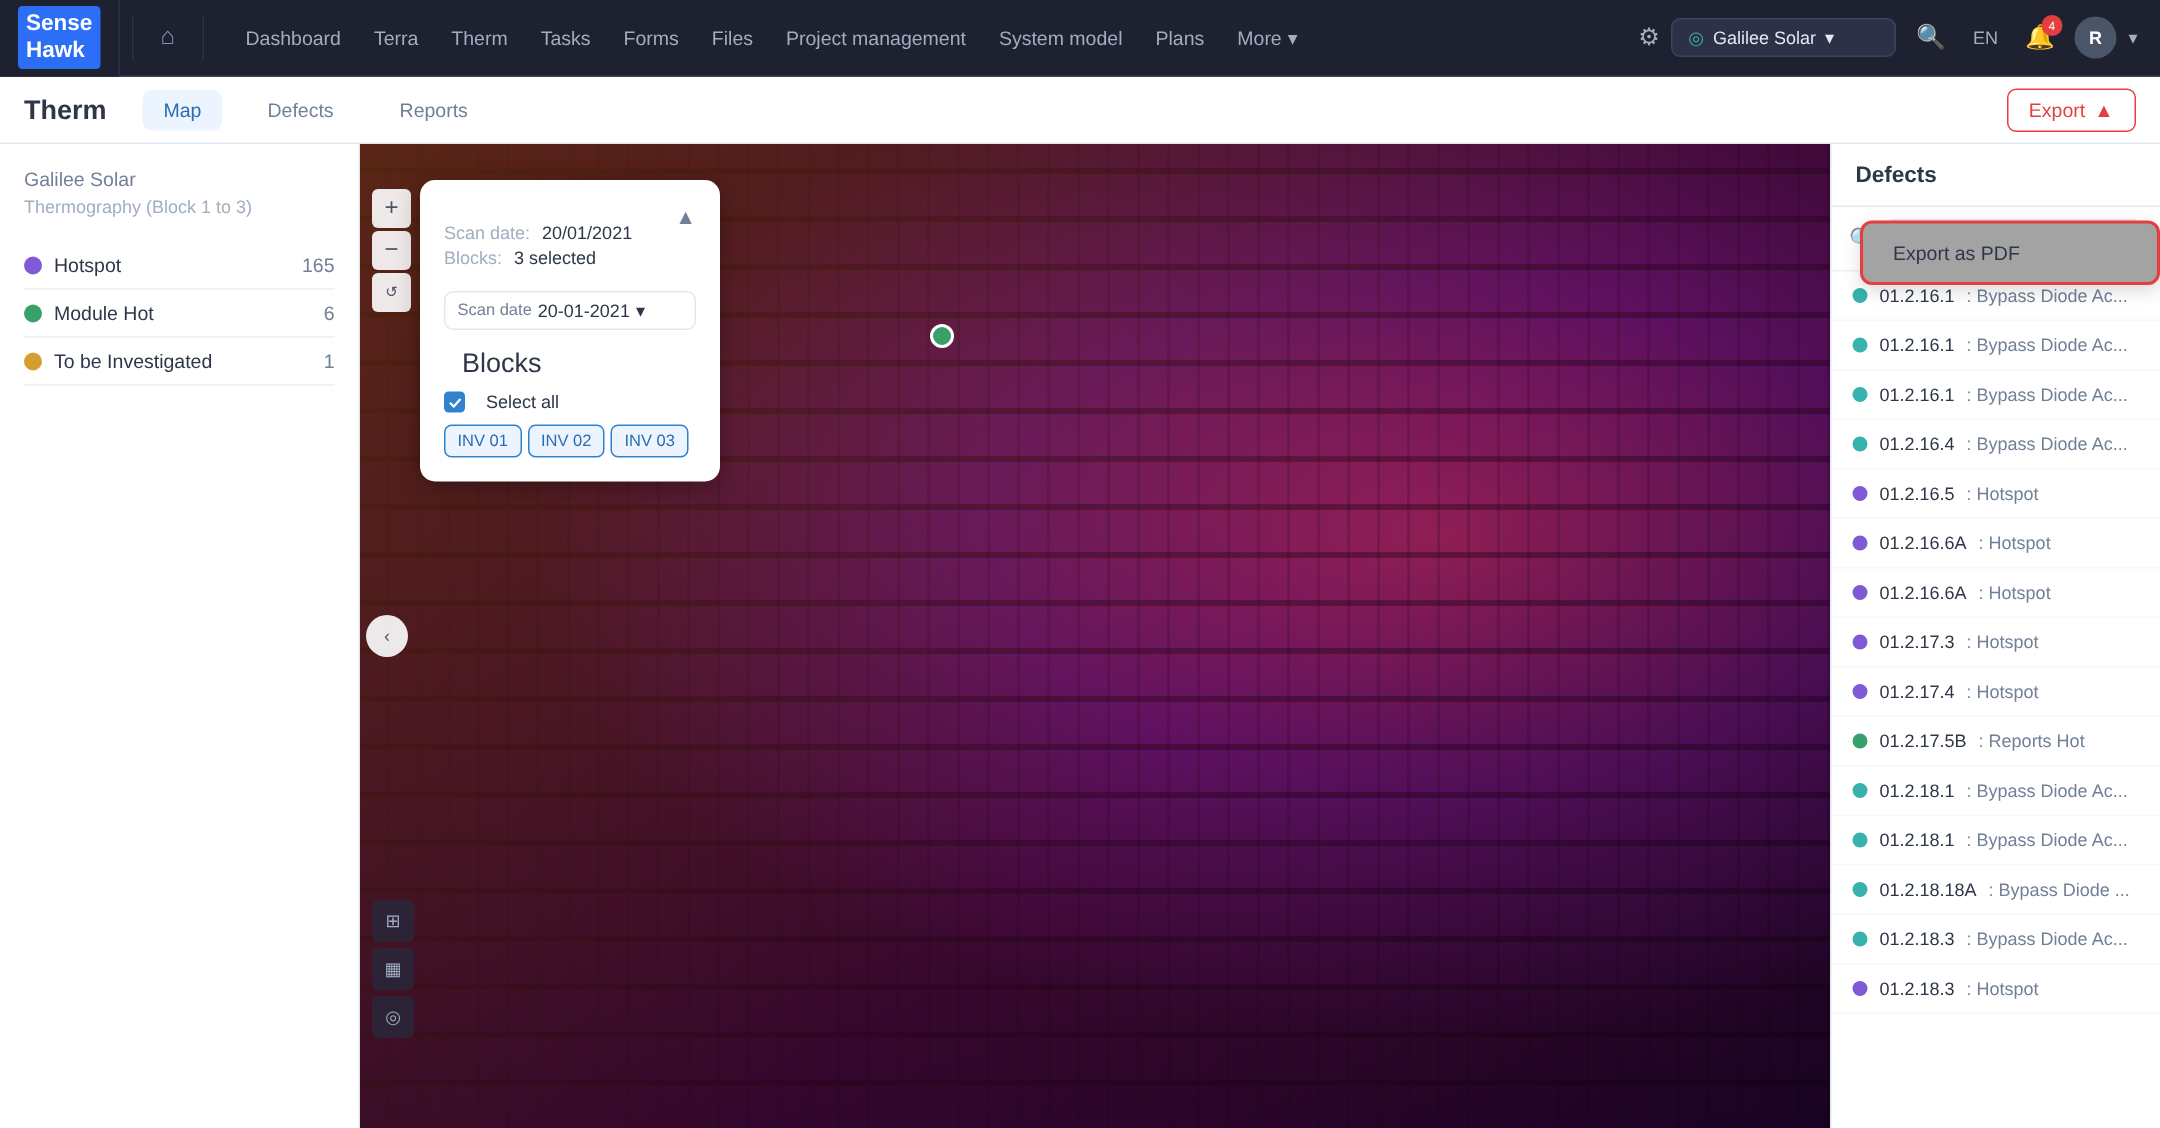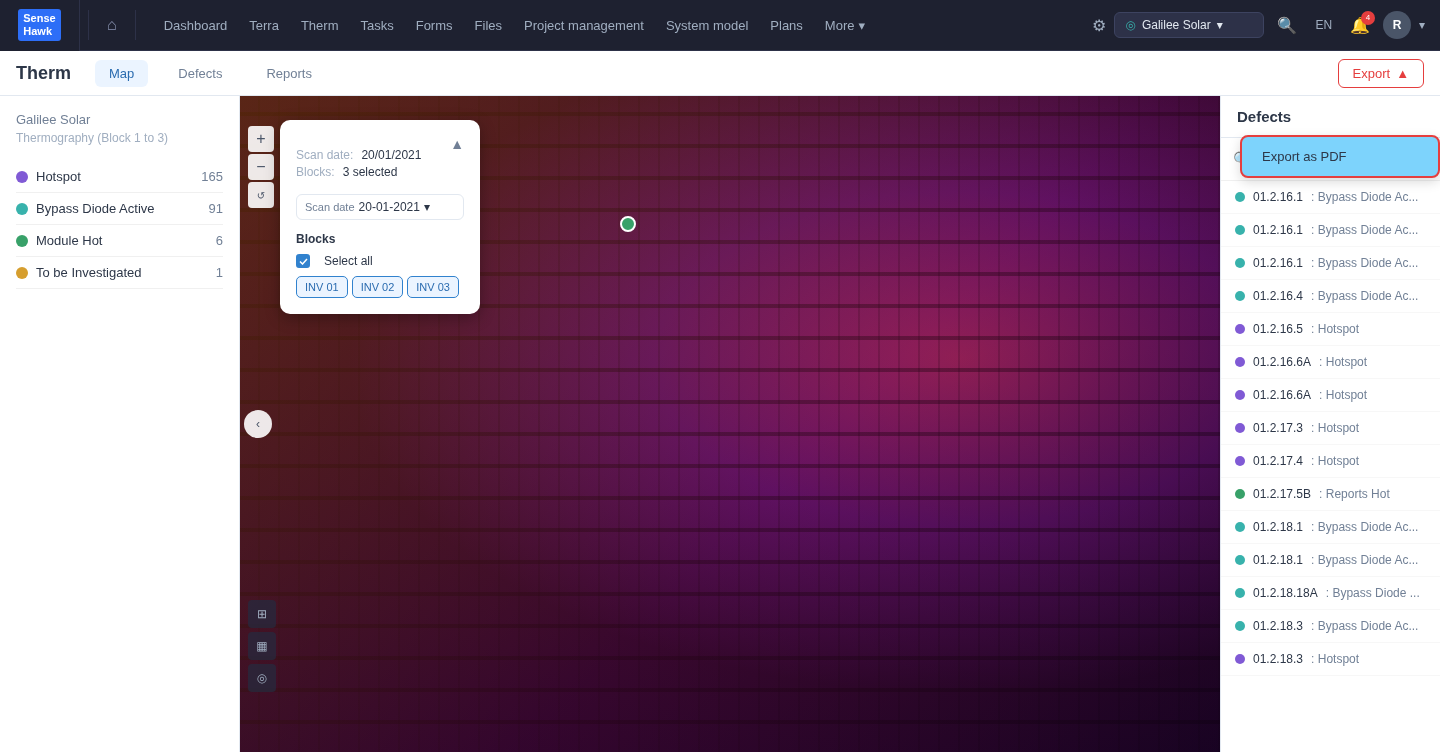--- a/index.html
+++ b/index.html
@@ -9,21 +9,21 @@
     .top-nav {
       position: absolute; top: 0; left: 0; right: 0; height: 51px;
       background: #1e2130; display: flex; align-items: center; z-index: 100;
       border-bottom: 1px solid #2d3148;
     }
     .nav-logo {
       width: 80px; height: 51px; background: #1e2130; display: flex; align-items: center; justify-content: center;
       border-right: 1px solid #2d3148; flex-shrink: 0;
     }
     .logo-box {
-      background: #2d6ef7; color: white; font-size: 11px; font-weight: bold;
+      background: #2d6ef7; color: white; font-size: 15px; font-weight: bold;
       padding: 3px 5px; border-radius: 3px; line-height: 1.2;
     }
     .nav-divider { width: 1px; height: 30px; background: #2d3148; margin: 0 8px; }
     .nav-home { color: #8892b0; font-size: 16px; padding: 0 10px; cursor: pointer; }
     .nav-links { display: flex; align-items: center; gap: 2px; flex: 1; padding: 0 10px; }
     .nav-link {
       color: #a0aec0; font-size: 13px; padding: 6px 10px; border-radius: 4px;
       cursor: pointer; white-space: nowrap;
     }
     .nav-link.more { display: flex; align-items: center; gap: 4px; }
@@ -63,21 +63,21 @@
     .nav-spacer { flex: 1; }
     .export-btn {
       background: white; border: 1px solid #e53e3e; color: #e53e3e;
       padding: 6px 14px; border-radius: 6px; font-size: 13px; cursor: pointer;
       display: flex; align-items: center; gap: 6px; font-weight: 500;
       position: relative;
     }
 
     
     .export-dropdown {
-      position: absolute; top: 84px; right: 0; background: #7dd3fc;
+      position: absolute; top: 96px; right: 0; background: #a3a3a3;
       border: 2px solid #e53e3e; border-radius: 8px; z-index: 200;
       min-width: 200px; box-shadow: 0 4px 12px rgba(0,0,0,0.15);
     }
     .export-dropdown-item {
       padding: 12px 20px; font-size: 13px; color: #2d3748; cursor: pointer;
       border-bottom: 1px solid #f0f0f0;
     }
     .export-dropdown-item:last-child { border-bottom: none; }
 
     
@@ -188,21 +188,21 @@
     .scan-info-label { color: #a0aec0; }
     .scan-info-value { color: #2d3748; font-weight: 500; }
     .scan-date-dropdown {
       display: flex; align-items: center; gap: 4px;
       border: 1px solid #e2e8f0; border-radius: 6px;
       padding: 5px 8px; font-size: 12px; color: #2d3748; cursor: pointer;
       background: white; margin-top: 8px;
     }
     .popup-collapse { background: none; border: none; cursor: pointer; color: #718096; font-size: 14px; }
     .blocks-section { margin-top: 12px; }
-    .blocks-title { font-size: 12px; font-weight: 700; color: #2d3748; margin-bottom: 8px; }
+    .blocks-title { font-size: 18px; font-weight: 400; color: #2d3748; margin-bottom: 8px; margin-left: 12px; }
     .blocks-checkbox { display: flex; align-items: center; gap: 14px; margin-bottom: 8px; }
     .checkbox { width: 14px; height: 14px; border: 2px solid #3182ce; border-radius: 3px; background: #3182ce; display: flex; align-items: center; justify-content: center; flex-shrink: 0; }
     .checkbox-label { font-size: 12px; color: #2d3748; }
     .block-tags { display: flex; gap: 4px; flex-wrap: wrap; }
     .block-tag {
       padding: 4px 8px; border: 1px solid #e2e8f0; border-radius: 5px;
       font-size: 11px; color: #4a5568; cursor: pointer; background: white;
     }
     .block-tag.active { background: #ebf4ff; border-color: #3182ce; color: #2b6cb0; }
 
@@ -304,27 +304,20 @@
   <div id="legend-container">
       <div class="legend-item">
     <div class="legend-left">
       <div class="legend-dot" style="background:#805ad5"></div>
       <span class="legend-label">Hotspot</span>
     </div>
     <span class="legend-count">165</span>
   </div>
       <div class="legend-item">
     <div class="legend-left">
-      <div class="legend-dot" style="background:#38b2ac"></div>
-      <span class="legend-label">Bypass Diode Active</span>
-    </div>
-    <span class="legend-count">91</span>
-  </div>
-      <div class="legend-item">
-    <div class="legend-left">
       <div class="legend-dot" style="background:#38a169"></div>
       <span class="legend-label">Module Hot</span>
     </div>
     <span class="legend-count">6</span>
   </div>
       <div class="legend-item">
     <div class="legend-left">
       <div class="legend-dot" style="background:#d69e2e"></div>
       <span class="legend-label">To be Investigated</span>
     </div>

